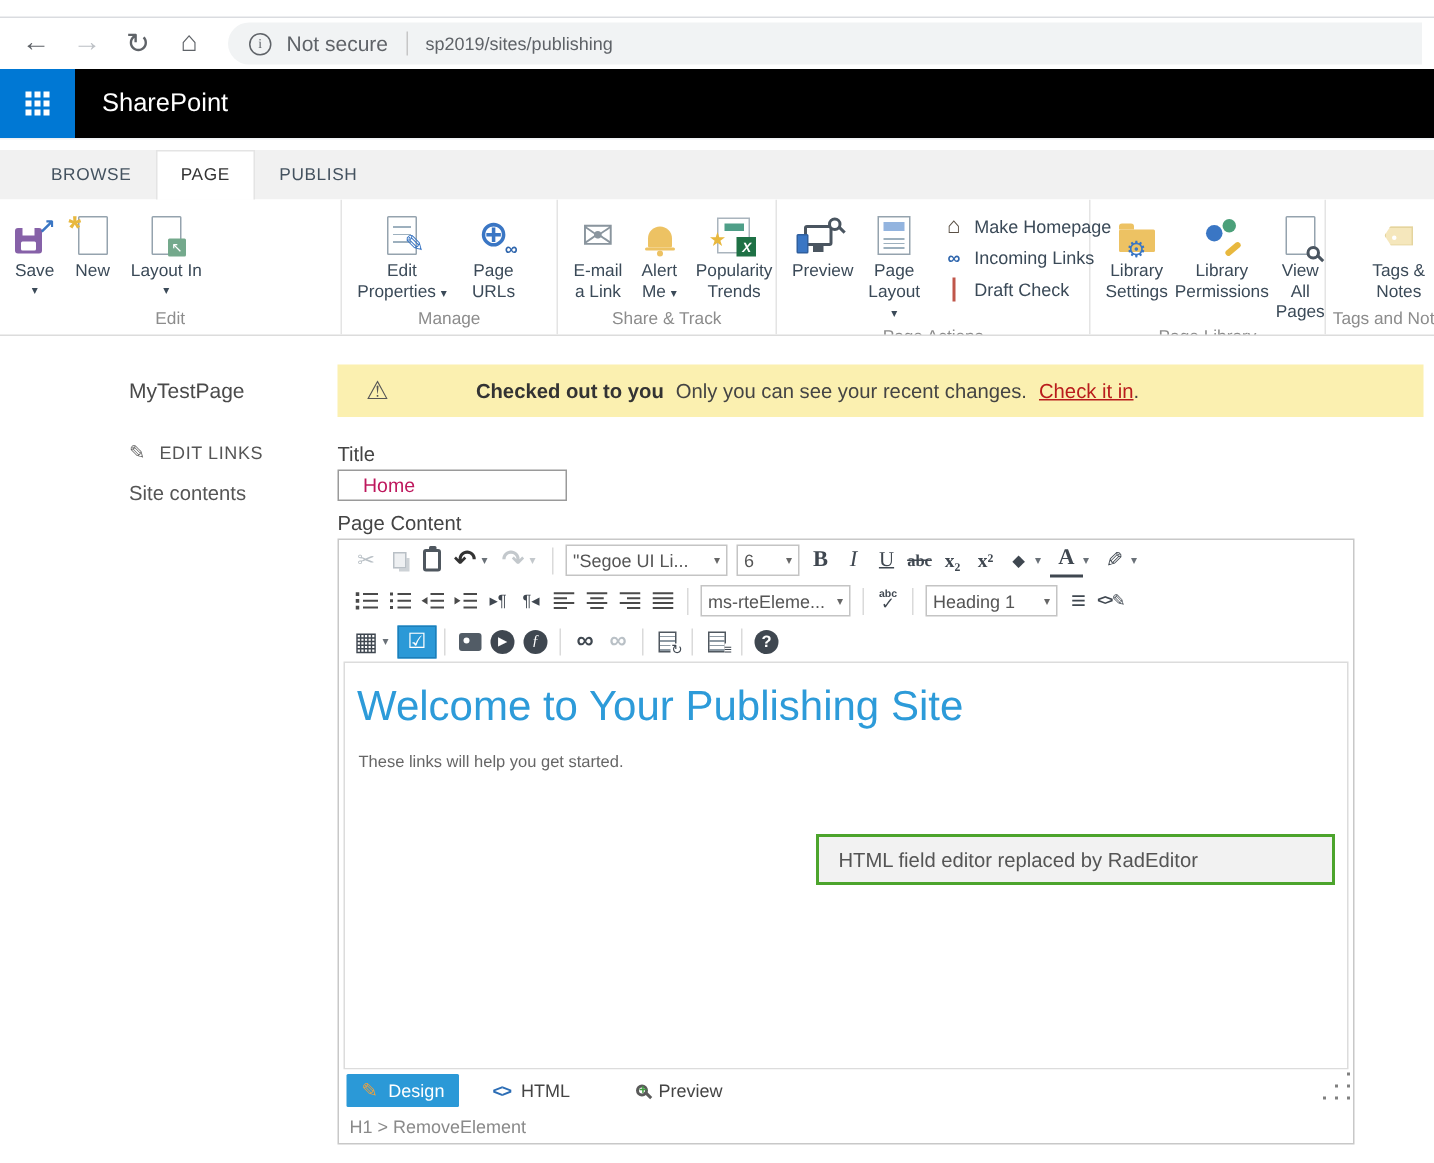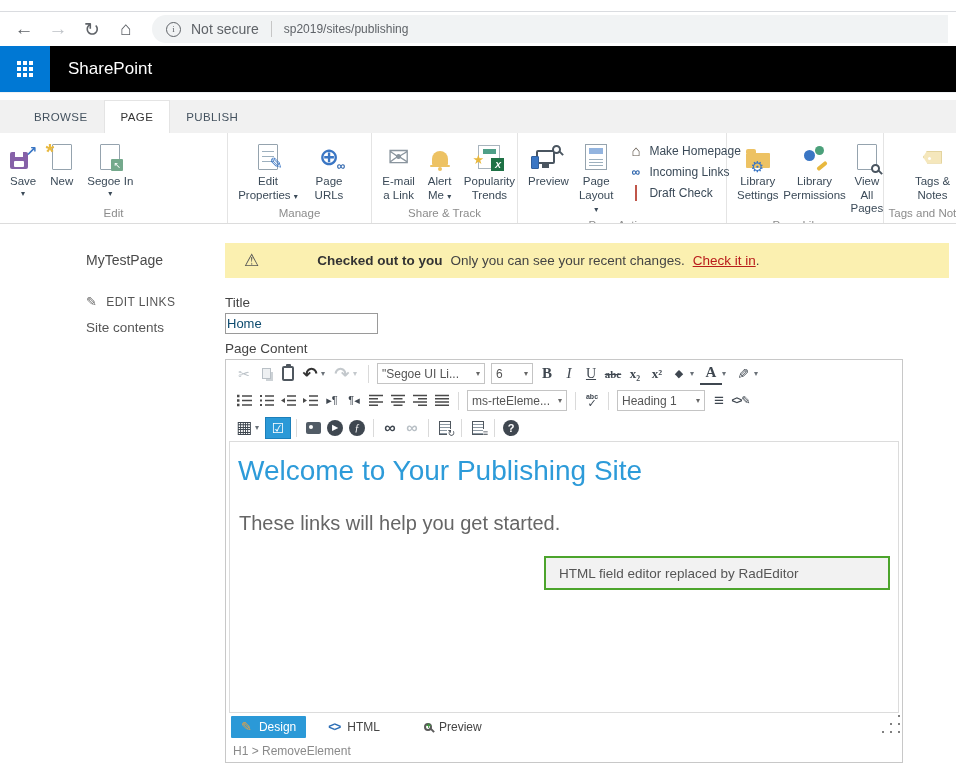--- a/index.html
+++ b/index.html
@@ -108,21 +108,21 @@
 
   .content { flex:1; position:relative; }
   .notice { margin-top:19px; width:724px; height:35px; background:#fbf0b0; display:flex; align-items:center; padding-left:19px; font-size:13.5px; }
   .notice .warn { color:#555; font-size:17px; margin-right:13px; }
   .notice b { color:#333; margin-right:8px;margin-left:45px; }
   .notice .msg { color:#444; }
   .notice a { color:#b91c1c; text-decoration:underline; margin-left:8px; cursor:pointer; }
   .notice .dot { color:#444; }
 
   .field-label { margin:17px 0 3px; font-size:13.5px; color:#444; }
-  .title-input { width:153px; height:21px; border:1px solid #9a9a9a; font-size:13px; color:#0c4a6e; padding:1px 1px;
+  .title-input { width:153px; height:21px; border:1px solid #9a9a9a; font-size:13px; color:#be185d; padding:1px 16px;
     font-family:"Liberation Sans",sans-serif; }
   .pc-label { margin:7px 0 3px; font-size:13.5px; color:#444; }
 
   
   .editor { width:678px; border:1px solid #c8c8c8; background:#fff; }
   .tb-row { height:27px; display:flex; align-items:center; padding-left:7px; }
   .tbi { min-width:22px; height:22px; display:flex; align-items:center; justify-content:center;
     color:#3f4750; cursor:pointer; font-size:14px; }
   .tbi.grey { color:#b9c0c6; }
   .tb-caret { font-size:8px; color:#6a7178; width:10px; cursor:pointer; }
@@ -150,21 +150,21 @@
   .imgic::after { content:""; position:absolute; left:3px; top:3px; width:4px; height:4px; border-radius:50%; background:#fff; }
   .circ { width:16px; height:16px; border-radius:50%; background:#3f4750; color:#fff; font-size:8px;
     display:flex; align-items:center; justify-content:center; }
   .circ.f { font-size:10px; font-family:"Liberation Serif",serif; font-style:italic; }
   .docr { width:12px; height:14px; border:1.5px solid #4f575f; position:relative;
     background:repeating-linear-gradient(#fff 0 2px,#8d99a3 2px 3px); }
   .docr .sub { position:absolute; right:-5px; bottom:-4px; font-size:9px; background:#fff; line-height:1; color:#3f4750; }
 
   .rte-content { margin:0 3px; border:1px solid #dcdcdc; height:272px; position:relative; background:#fff; overflow:hidden; }
   .rte-h1 { margin:13px 0 0 8px; font-size:28px; font-weight:300; color:#2d9bd9; }
-  .rte-p { margin:25px 0 0 9px; font-size:20px; color:#666; }
+  .rte-p { margin:15px 0 0 9px; font-size:11px; color:#666; }
   .rte-notice { position:absolute; left:314px; top:114px; width:346px; height:34px; border:2px solid #4ca42c;
     background:#f2f2f2; font-size:13.5px; color:#555; display:flex; align-items:center; padding-left:13px; }
 
   .mode-bar { height:27px; display:flex; align-items:center; padding-left:5px; position:relative; background:#fff; }
   .mode-btn { display:flex; align-items:center; gap:7px; height:22px; padding:0 10px; font-size:12px; color:#444; cursor:pointer; }
   .mode-btn.active { background:#2b99d7; color:#fff; border-radius:1px; }
   .mode-btn.active .mpen { color:#f0a23c; font-size:13px; }
   .mode-html-ic { color:#2b6db5; font-weight:bold; font-size:12px; letter-spacing:-1px; }
   .mode-mag { width:8px; height:8px; border:2px solid #5a5a5a; border-radius:50%; position:relative; }
   .mode-mag::before { content:"+"; position:absolute; left:0px; top:-4px; color:#3f9b3f; font-size:9px; font-weight:bold; }
@@ -225,21 +225,21 @@
             </span>
           </span>
         <span class="rlab">New</span>
       </div>
       <div class="rbtn">
         <span class="ric">
             <span class="doc">
               <i class="gsq">↖</i>
             </span>
           </span>
-        <span class="rlab"><span>Segoe In</span><span class="caret-block">▾</span></span>
+        <span class="rlab"><span>Layout In</span><span class="caret-block">▾</span></span>
       </div>
     </div>
     <div class="glabel">Edit</div>
   </div>
 
   <div class="rgroup" style="width:144px">
     <div class="rbtns" style="gap:8px">
       <div class="rbtn" style="width:64px">
         <span class="ric">
             <span class="doc">

